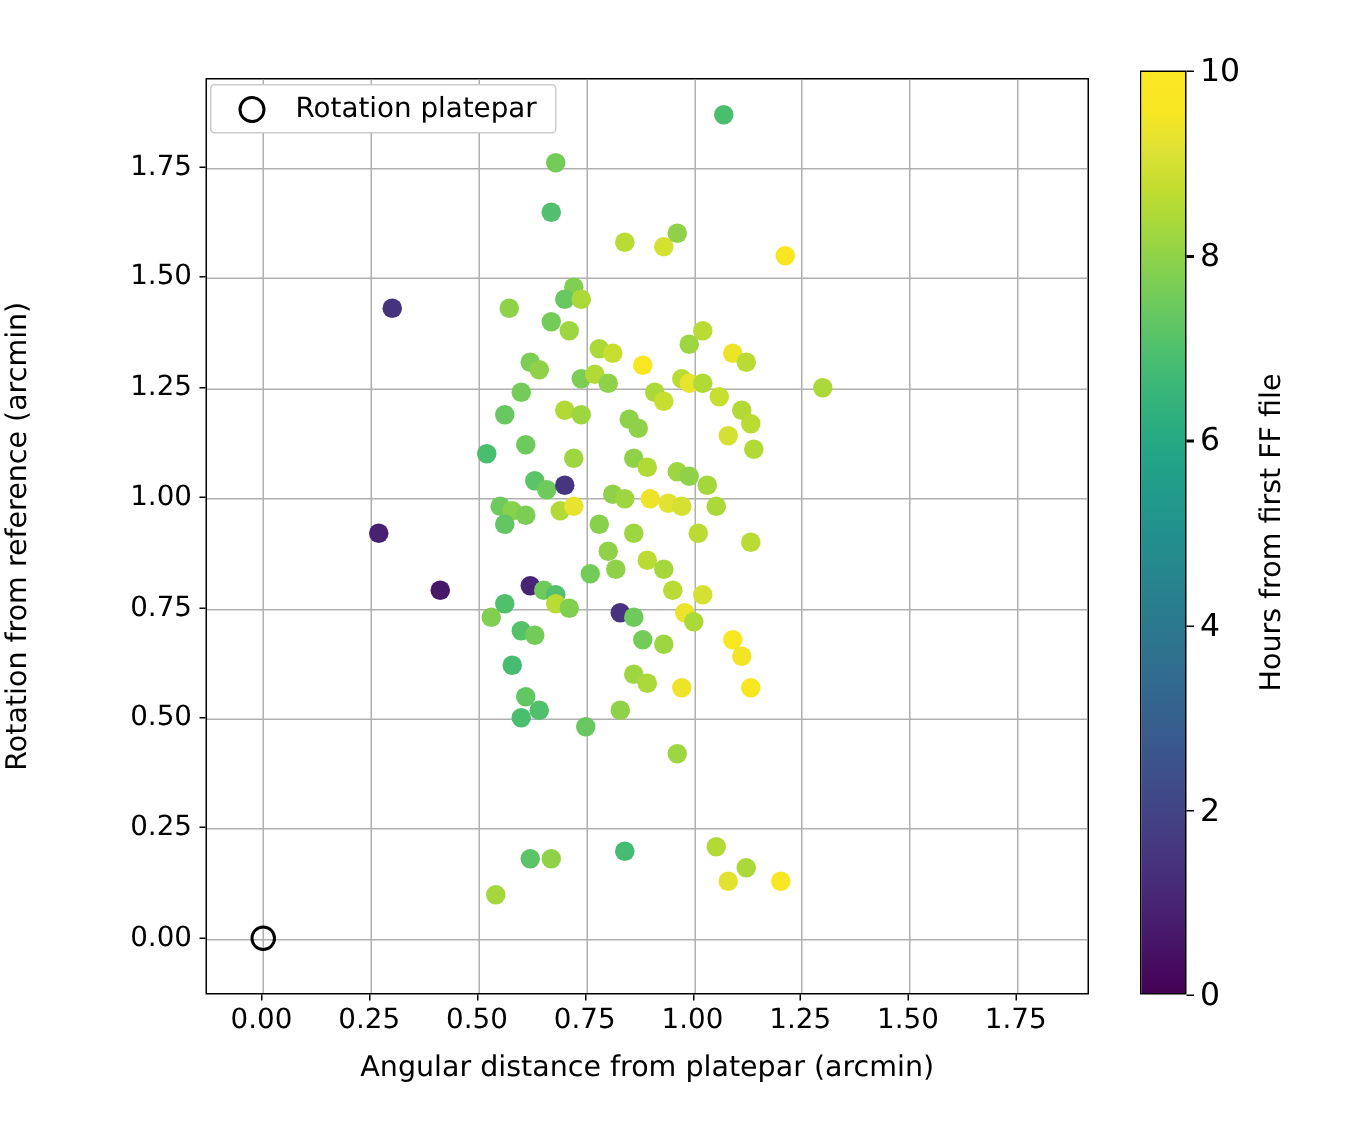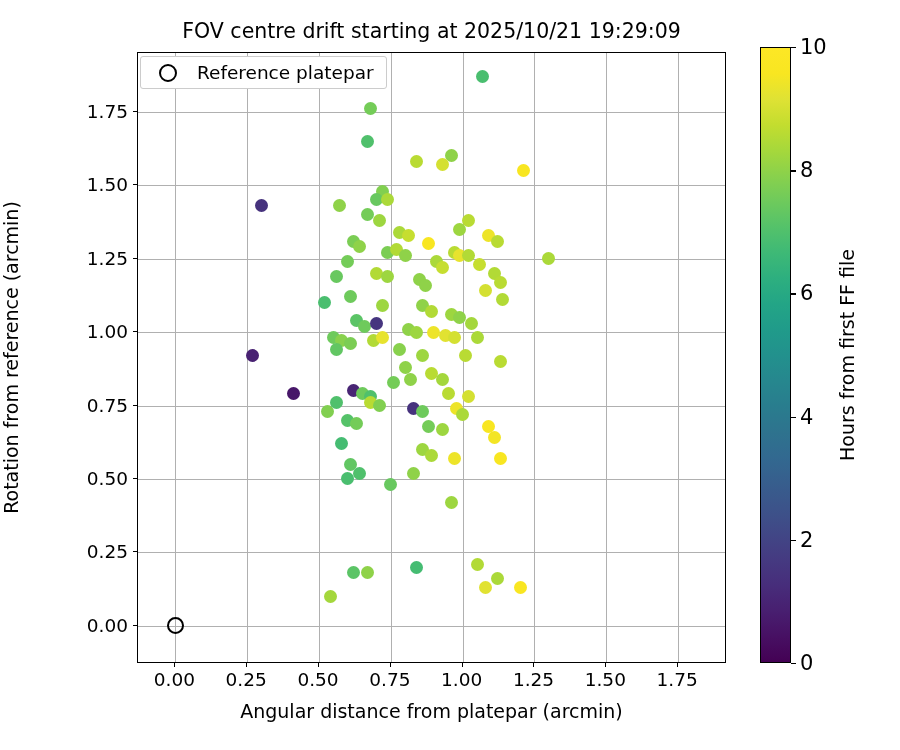--- a/index.html
+++ b/index.html
@@ -209,21 +209,20 @@
     font-size: 19px;
     white-space: nowrap;
     color: #000;
   }
 </style>
 </head>
 <body>
 
 <div id="figure">
 
-  <div id="chart-title">FOV centre drift starting at 2025/10/21 19:29:09</div>
 
   <div id="plot-area">
     <div id="grid-layer">
         <div class="gridline-v" style="left: 37.3512px;"></div>
         <div class="gridline-v" style="left: 109.18px;"></div>
         <div class="gridline-v" style="left: 181.01px;"></div>
         <div class="gridline-v" style="left: 252.839px;"></div>
         <div class="gridline-v" style="left: 324.668px;"></div>
         <div class="gridline-v" style="left: 396.498px;"></div>
         <div class="gridline-v" style="left: 468.327px;"></div>
@@ -354,21 +353,21 @@
         <div class="pt" style="left: 382.132px; top: 534.625px; background: rgb(249, 230, 34);"></div>
         <div class="pt" style="left: 192.502px; top: 543.438px; background: rgb(164, 215, 60);"></div>
       </div>
     <div id="ref-layer">
       <div id="ref-marker" style="left: 37.3512px; top: 572.812px;"></div>
     </div>
   </div>
 
   <div id="legend">
     <span id="legend-marker"></span>
-    <span id="legend-label">Reference platepar</span>
+    <span id="legend-label">Rotation platepar</span>
   </div>
 
   <div id="x-ticks">
       <div class="tick-x" style="left: 174.351px;"></div>
       <div class="ticklabel-x" style="left: 174.351px;">0.00</div>
       <div class="tick-x" style="left: 246.18px;"></div>
       <div class="ticklabel-x" style="left: 246.18px;">0.25</div>
       <div class="tick-x" style="left: 318.01px;"></div>
       <div class="ticklabel-x" style="left: 318.01px;">0.50</div>
       <div class="tick-x" style="left: 389.839px;"></div>

